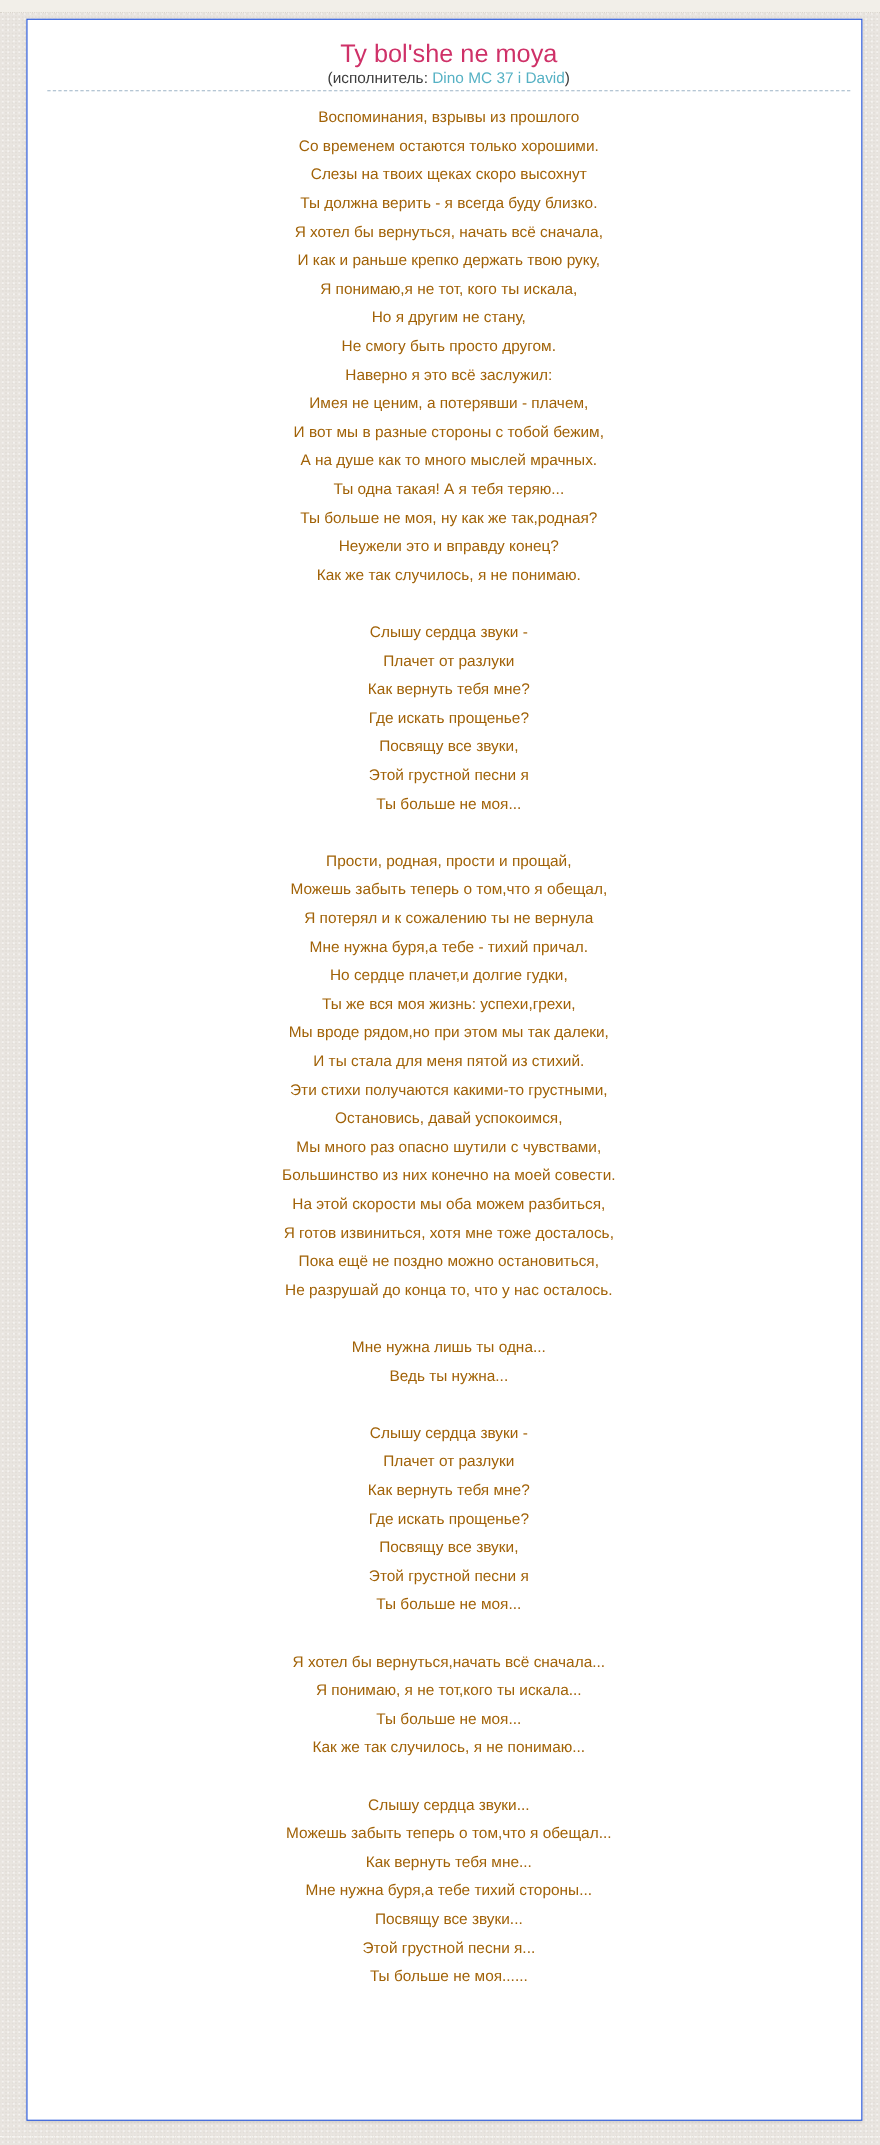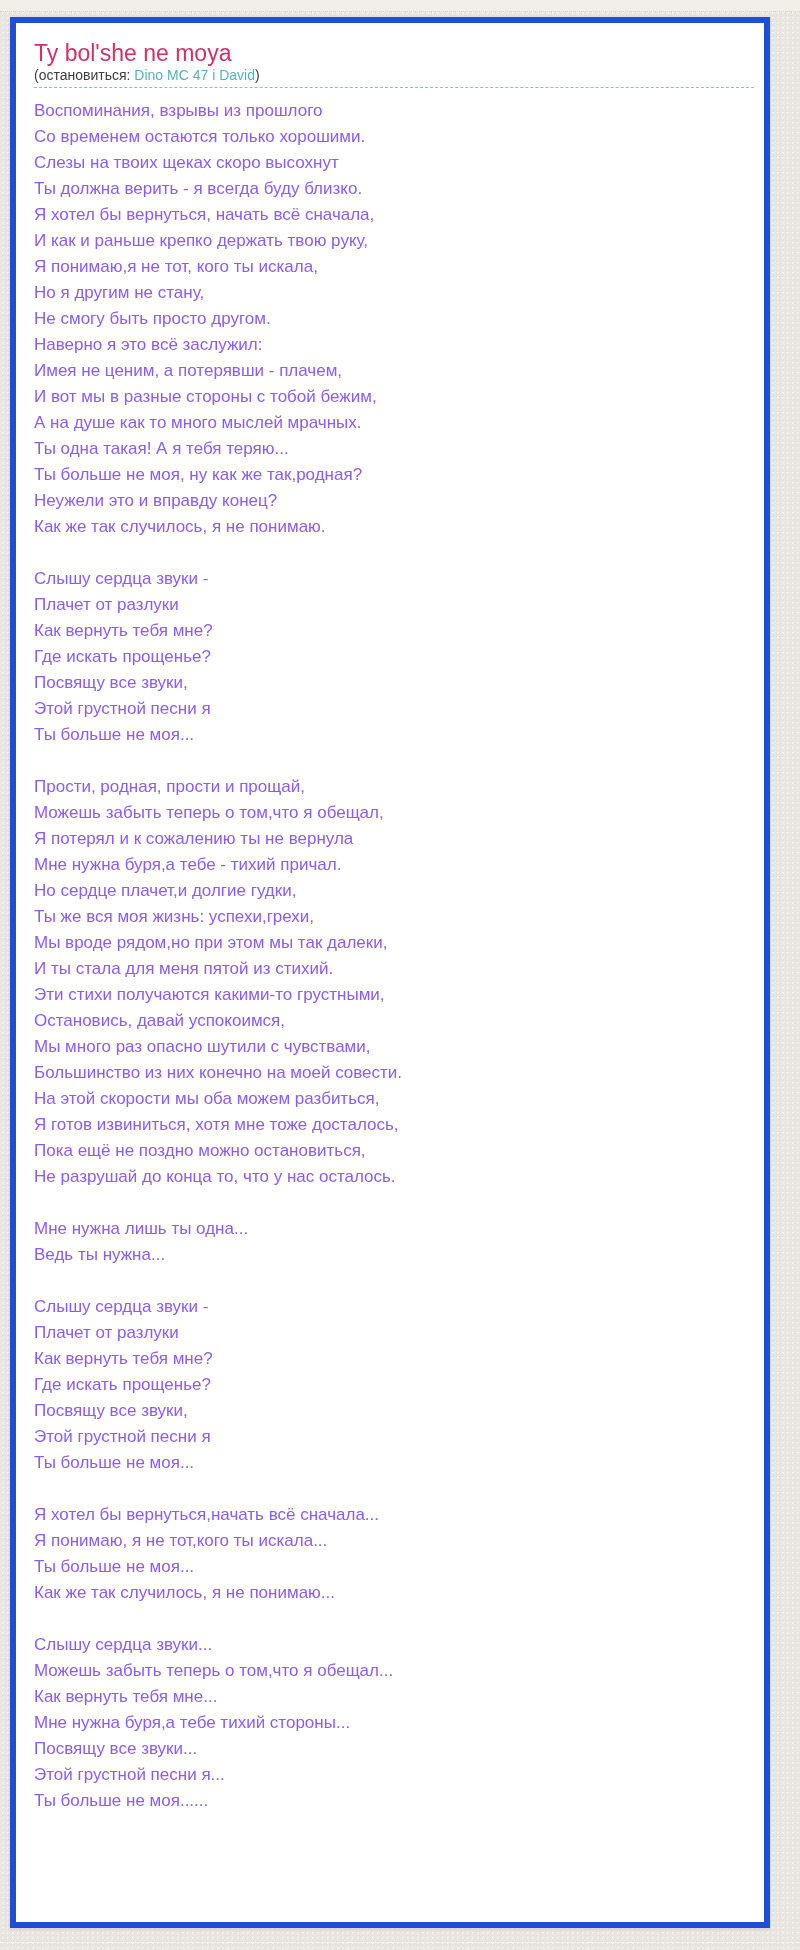--- a/index.html
+++ b/index.html
@@ -28,28 +28,29 @@
   }
   .page-bottom-edge {
     position: absolute;
     top: 1942px; left: 0;
     width: 800px; height: 2px;
     border-top: 1px dotted #faf8f4;
   }
   .card {
     position: absolute;
     top: 17px;
-    left: 10px;
+    left: 24px;
     width: 760px;
     height: 1911px;
     box-sizing: border-box;
     background: #ffffff;
-    border: 6px solid #1d4ed8;
+    border: 1px solid #1d4ed8;
     box-shadow: 0 1px 3px rgba(90,84,74,0.18);
     padding: 16px 10px 0 18px;
+    text-align: center;
   }
   .song-header { border-bottom: 1px dashed #9db4c6; padding-bottom: 4px; }
   .song-title {
     margin: 0;
     font-size: 23px;
     font-weight: normal;
     line-height: 28px;
     color: #cf3168;
   }
   .artist-line {
@@ -58,38 +59,38 @@
     line-height: 16px;
     color: #3d3d3d;
   }
   .artist-link {
     color: #55b1c4;
     text-decoration: none;
     cursor: pointer;
   }
   .lyrics {
     margin-top: 10px;
-    font-size: 17px;
+    font-size: 14px;
     line-height: 26px;
-    color: #8b5cf6;
+    color: #a16207;
   }
   .stanza {
     margin: 0 0 26px 0;
     white-space: pre-line;
   }
 </style>
 </head>
 <body>
 
 <div class="page-top-edge"></div>
 
 <div class="card">
   <div class="song-header">
     <h1 class="song-title">Ty bol'she ne moya</h1>
-    <p class="artist-line"><span>(остановиться: </span><a class="artist-link">Dino MC 47 i David</a><span>)</span></p>
+    <p class="artist-line"><span>(исполнитель: </span><a class="artist-link">Dino MC 37 i David</a><span>)</span></p>
   </div>
 
   <div class="lyrics">
       <p class="stanza">Воспоминания, взрывы из прошлого
 Со временем остаются только хорошими.
 Слезы на твоих щеках скоро высохнут
 Ты должна верить - я всегда буду близко.
 Я хотел бы вернуться, начать всё сначала,
 И как и раньше крепко держать твою руку,
 Я понимаю,я не тот, кого ты искала,

